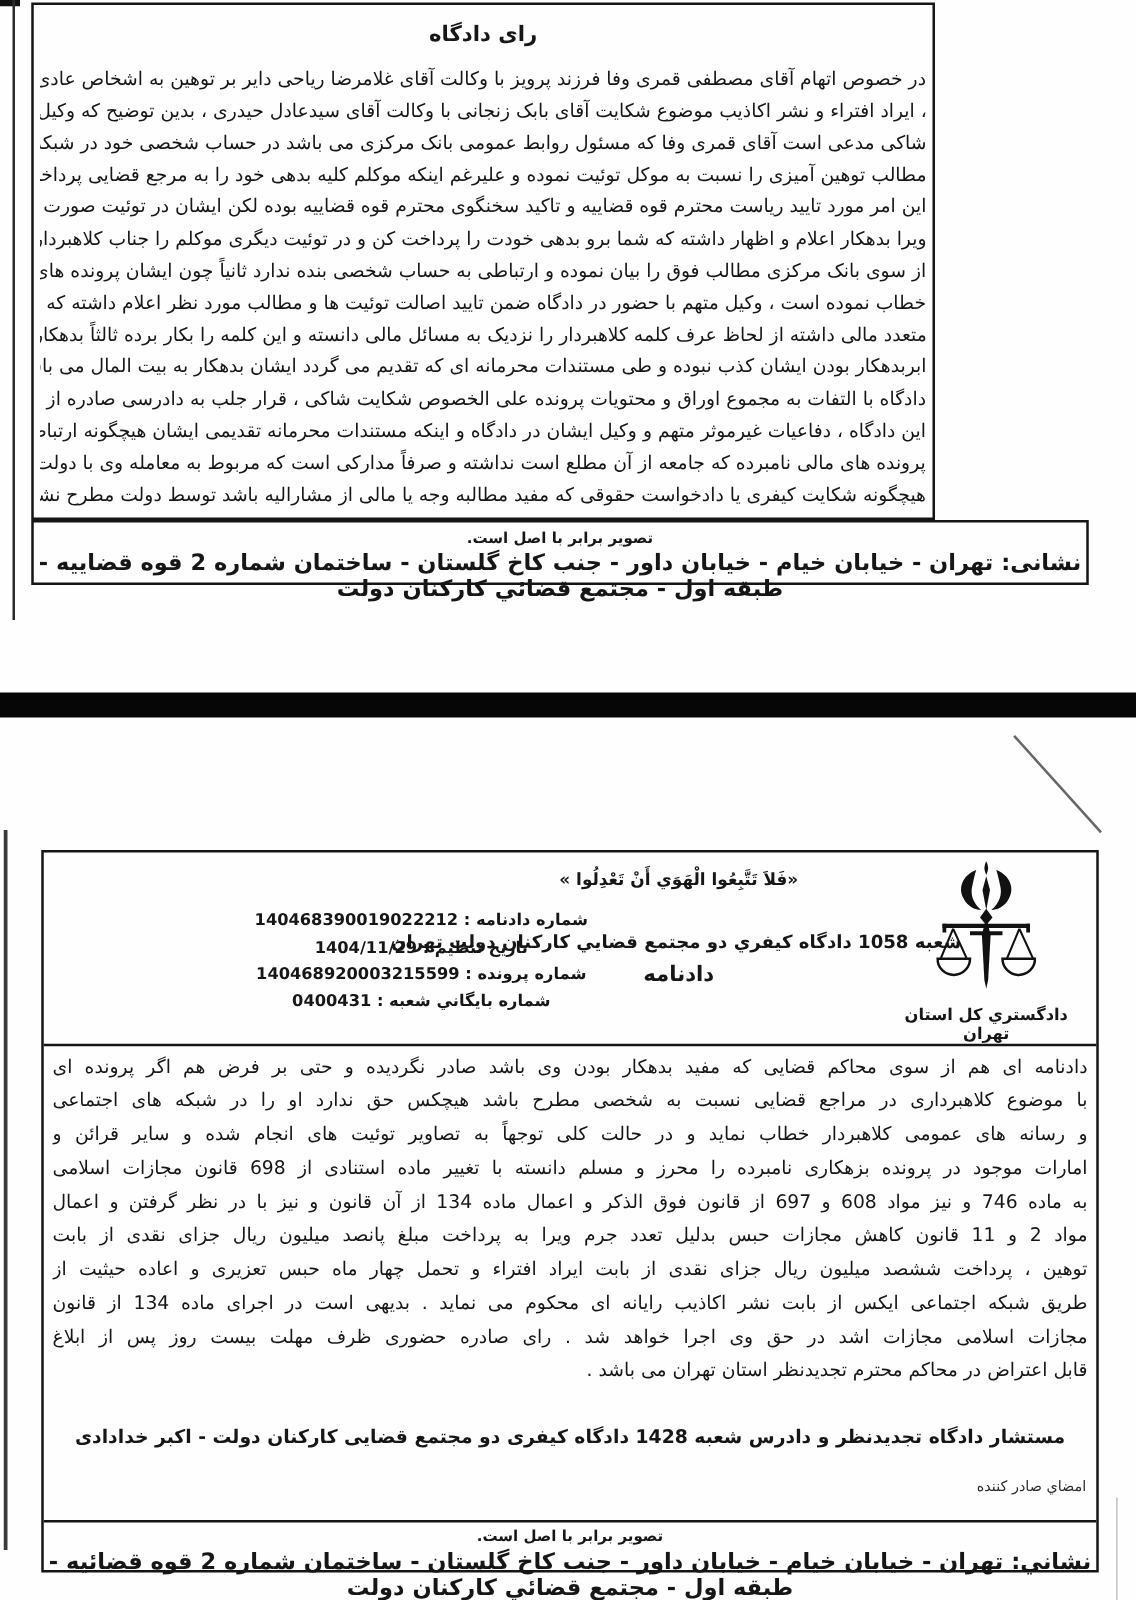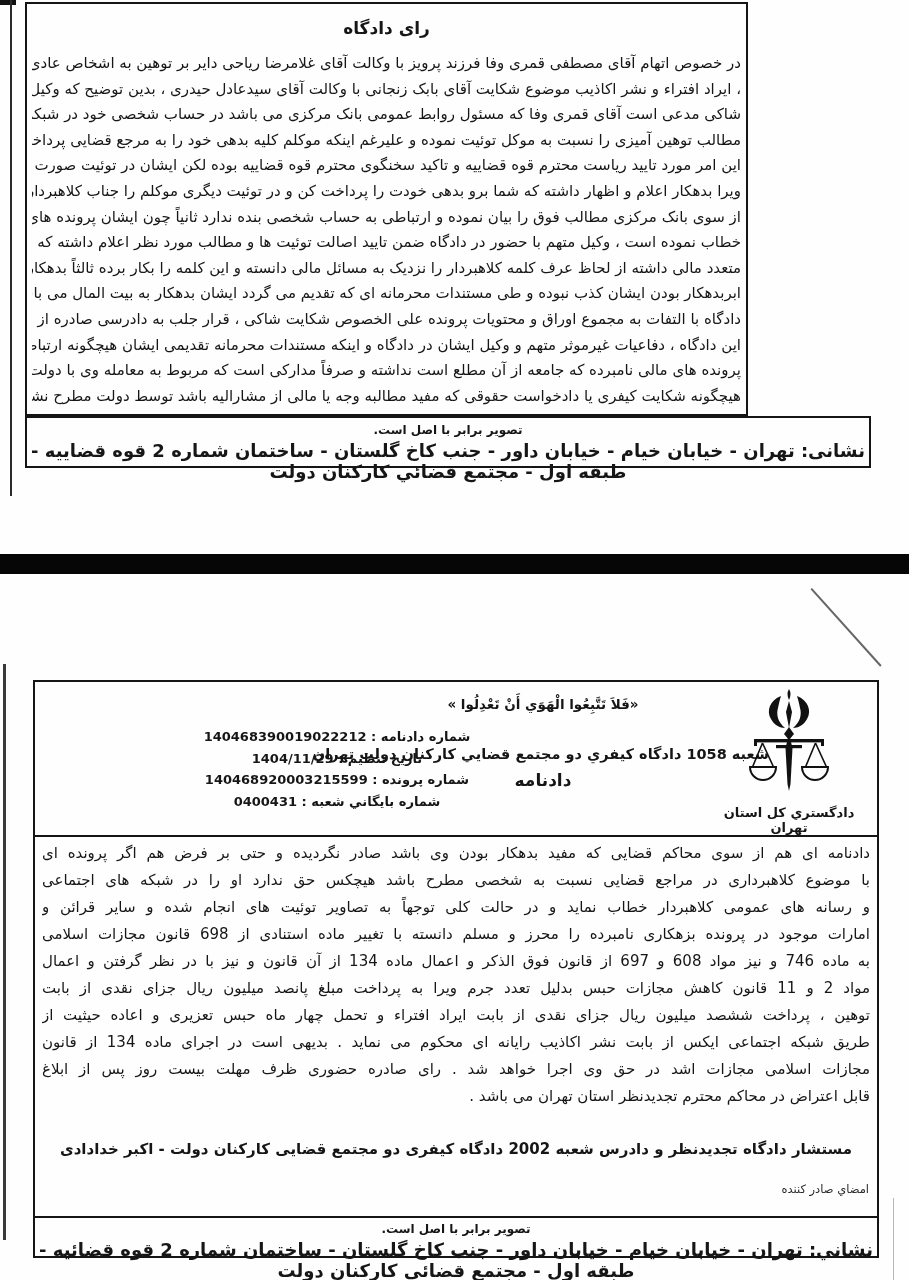--- a/index.html
+++ b/index.html
@@ -140,21 +140,21 @@
         <div class="line">و رسانه های عمومی کلاهبردار خطاب نماید و در حالت کلی توجهاً به تصاویر توئیت های انجام شده و سایر قرائن و</div>
         <div class="line">امارات موجود در پرونده بزهکاری نامبرده را محرز و مسلم دانسته با تغییر ماده استنادی از 698 قانون مجازات اسلامی</div>
         <div class="line">به ماده 746 و نیز مواد 608 و 697 از قانون فوق الذکر و اعمال ماده 134 از آن قانون و نیز با در نظر گرفتن و اعمال</div>
         <div class="line">مواد 2 و 11 قانون کاهش مجازات حبس بدلیل تعدد جرم ویرا به پرداخت مبلغ پانصد میلیون ریال جزای نقدی از بابت</div>
         <div class="line">توهین ، پرداخت ششصد میلیون ریال جزای نقدی از بابت ایراد افتراء و تحمل چهار ماه حبس تعزیری و اعاده حیثیت از</div>
         <div class="line">طریق شبکه اجتماعی ایکس از بابت نشر اکاذیب رایانه ای محکوم می نماید . بدیهی است در اجرای ماده 134 از قانون</div>
         <div class="line">مجازات اسلامی مجازات اشد در حق وی اجرا خواهد شد . رای صادره حضوری ظرف مهلت بیست روز پس از ابلاغ</div>
         <div class="line">قابل اعتراض در محاکم محترم تجدیدنظر استان تهران می باشد .</div>
       </div>
 
-    <div class="signature">مستشار دادگاه تجدیدنظر و دادرس شعبه 2002 دادگاه کیفری دو مجتمع قضایی کارکنان دولت - اکبر خدادادی</div>
+    <div class="signature">مستشار دادگاه تجدیدنظر و دادرس شعبه 1428 دادگاه کیفری دو مجتمع قضایی کارکنان دولت - اکبر خدادادی</div>
     <div class="signer-note">امضاي صادر کننده</div>
 
     <footer class="p2-footer">
       <div class="certify">تصویر برابر با اصل است.</div>
       <div class="address">نشاني:  تهران - خیابان خیام - خیابان داور - جنب کاخ گلستان - ساختمان شماره 2 قوه قضائیه - طبقه اول - مجتمع قضائي کارکنان دولت</div>
     </footer>
   </section>
 
 </div>
 

